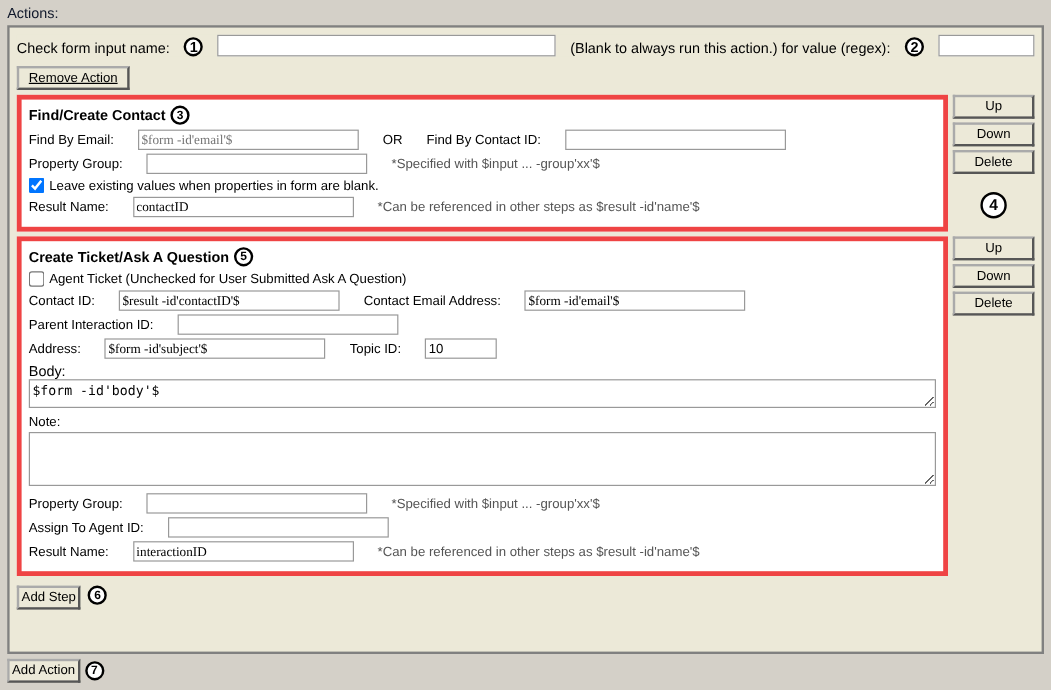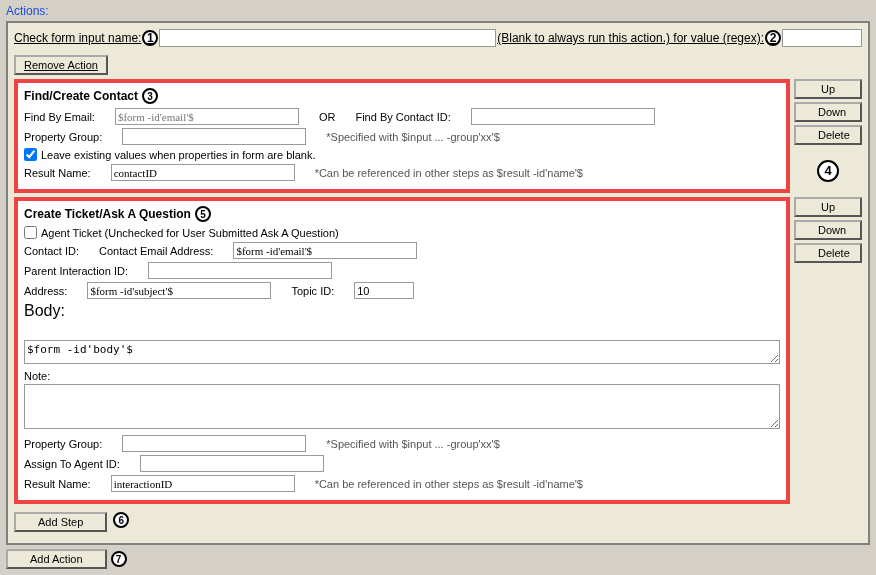--- a/index.html
+++ b/index.html
@@ -14,39 +14,38 @@
     .outer-container {
       padding: 4px 6px 6px 6px;
       background: #d4d0c8;
       height: 575px;
       display: flex;
       flex-direction: column;
     }
     .actions-label {
       font-size: 12px;
       margin-bottom: 3px;
-      color: #1d4ed8;
+      color: #0f172a;
     }
     .main-box {
       border: 2px solid #808080;
       background: #ece9d8;
       flex: 1;
       padding: 6px;
       display: flex;
       flex-direction: column;
       gap: 4px;
     }
     
     .check-form-row {
       display: flex;
-      align-items: center;
-      gap: 1px;
+      align-items: flex-end;
+      gap: 12px;
       background: #ece9d8;
       margin-bottom: 2px;
-      text-decoration: underline;
     }
     .check-form-row span {
       white-space: nowrap;
       font-size: 12px;
     }
     .circle-badge {
       display: inline-flex;
       align-items: center;
       justify-content: center;
       width: 16px;
@@ -123,21 +122,21 @@
     .checkbox-row {
       display: flex;
       align-items: center;
       gap: 4px;
       margin-bottom: 3px;
     }
     .checkbox-row span { font-size: 11px; }
     .action-btn {
       background: #ece9d8;
       border: 2px outset #aaa;
-      padding: 2px 22px;
+      padding: 2px 2px;
       font-size: 11px;
       cursor: pointer;
       text-align: center;
     }
     .textarea-field {
       width: 100%;
       border: 1px solid #999;
       background: #fff;
       font-size: 11px;
       resize: vertical;
@@ -226,35 +225,36 @@
         <div class="section-title">
           <span>Create Ticket/Ask A Question</span>
           <span class="circle-badge">5</span>
         </div>
         <div class="checkbox-row">
           <input type="checkbox" style="">
           <span>Agent Ticket (Unchecked for User Submitted Ask A Question)</span>
         </div>
         <div class="section-row">
           <span>Contact ID:</span>
+          <input class="field-input field-input-md" type="text" value="$result -id'contactID'$" style="">
           <span>Contact Email Address:</span>
           <input class="field-input field-input-md" type="text" value="$form -id'email'$" style="">
         </div>
         <div class="section-row">
           <span>Parent Interaction ID:</span>
           <input class="field-input field-input-md" type="text" value="" style="">
         </div>
         <div class="section-row">
           <span>Address:</span>
           <input class="field-input field-input-md" type="text" value="$form -id'subject'$" style="">
           <span>Topic ID:</span>
           <input class="field-input" style="width: 60px;" type="text" value="10">
         </div>
         <div>
-          <div style="margin-bottom:20px;font-size:16px;">Body:</div>
+          <div style="margin-bottom:0;font-size:12px;">Body:</div>
           <textarea class="textarea-field body-textarea" style="">$form -id'body'$</textarea>
         </div>
         <div style="margin-top:3px;">
           <div style="margin-bottom:2px;font-size:11px;">Note:</div>
           <textarea class="textarea-field note-textarea" style=""></textarea>
         </div>
         <div class="section-row" style="margin-top:3px;">
           <span>Property Group:</span>
           <input class="field-input field-input-md" type="text" value="" style="">
           <span class="hint-text">*Specified with $input ... -group'xx'$</span>

